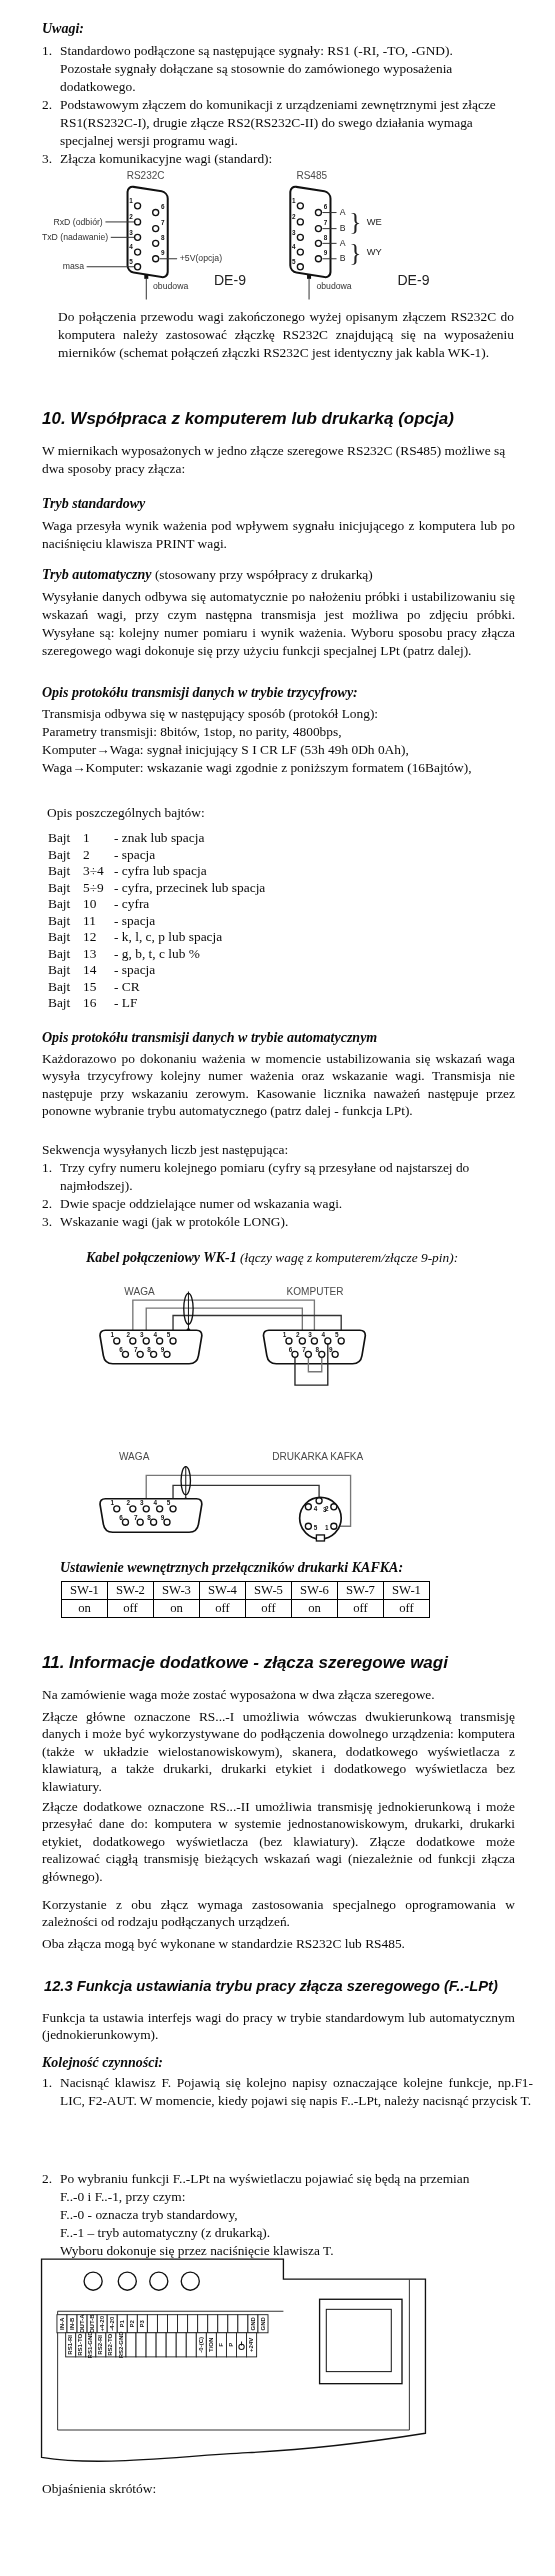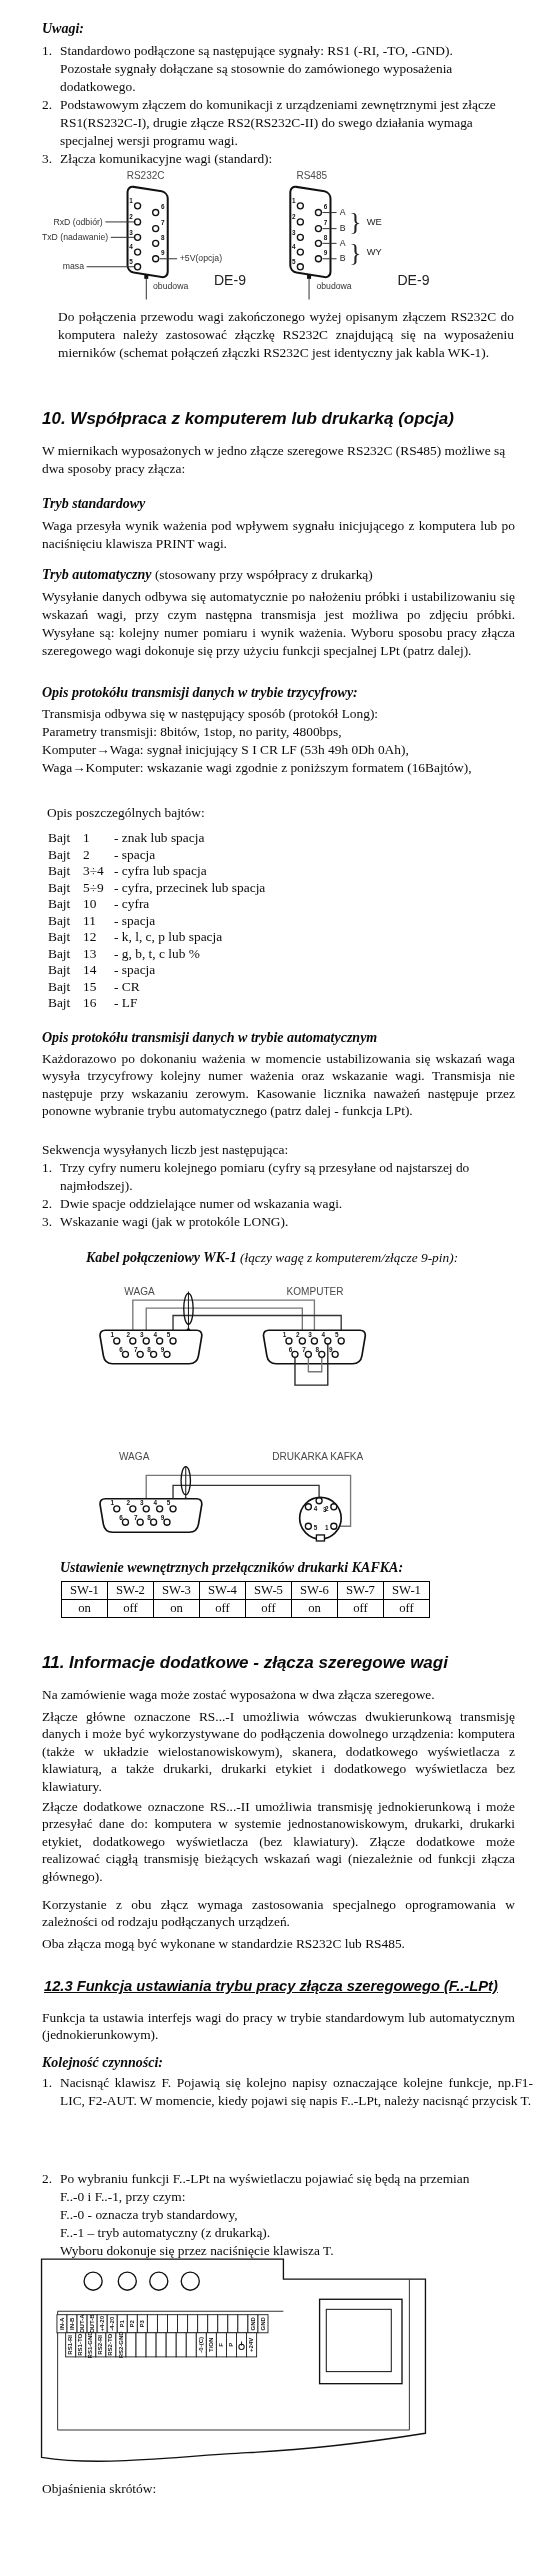--- a/index.html
+++ b/index.html
@@ -6,21 +6,21 @@
   .page{position:relative;width:555px;height:2576px;background:#ffffff;color:#0a0a0a;
         font-family:"Liberation Serif",serif;overflow:hidden;}
   .abs{position:absolute;}
   .body{font-size:13.4px;line-height:17.4px;}
   .lh27{line-height:18px;}
   .just{text-align:justify;}
   .bi{font-weight:bold;font-style:italic;}
   .it{font-style:italic;}
   .f21{font-size:14px;}
   .h-main{font-family:"Liberation Sans",sans-serif;font-weight:700;font-style:italic;font-size:17px;}
-  .h-sub{font-family:"Liberation Sans",sans-serif;font-weight:700;font-style:italic;font-size:14.7px;text-decoration:underline;}
+  .h-sub{font-family:"Liberation Sans",sans-serif;font-weight:700;font-style:italic;font-size:14.7px;}
   .li{position:relative;padding-left:18px;margin:0;}
   .li .no{position:absolute;left:0;top:0;}
   .brow{display:flex;line-height:16.5px;font-size:13.4px;}
   .brow .bw{width:35px;}
   .brow .bn{width:31px;}
   .kafka-table{border-collapse:collapse;font-size:12.7px;table-layout:fixed;padding-left:14px;}
   .kafka-table td{border:1.3px solid #000;width:45px;height:17px;text-align:center;padding:0;}
   .abbr-row{display:flex;font-size:13.4px;line-height:15.4px;}
   .abbr-row .term{width:170px;flex:none;}
   svg{display:block;}

